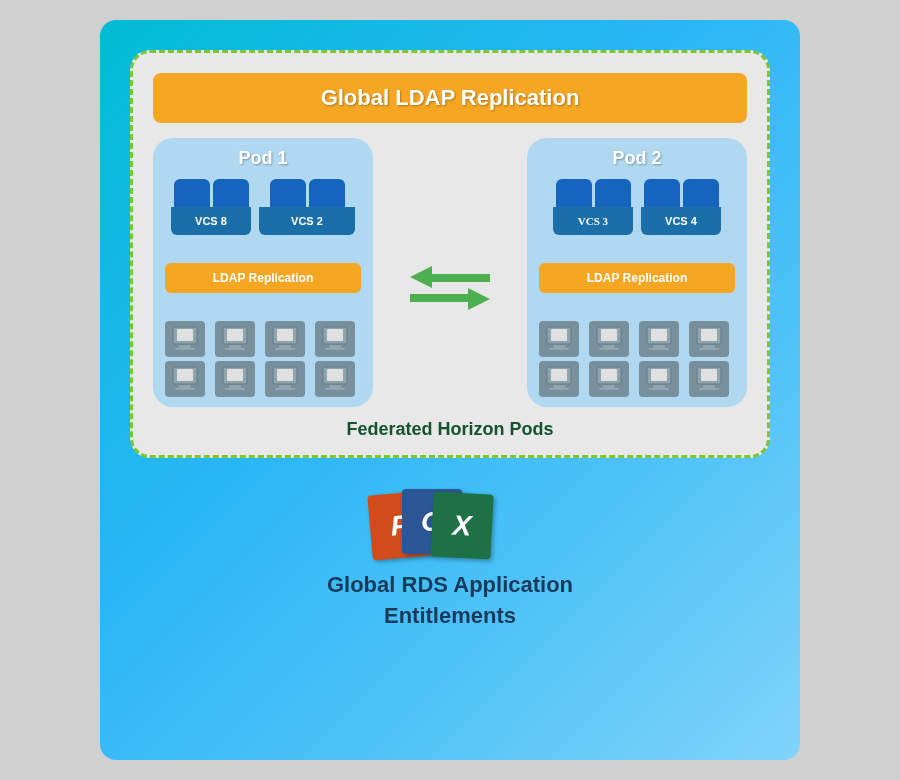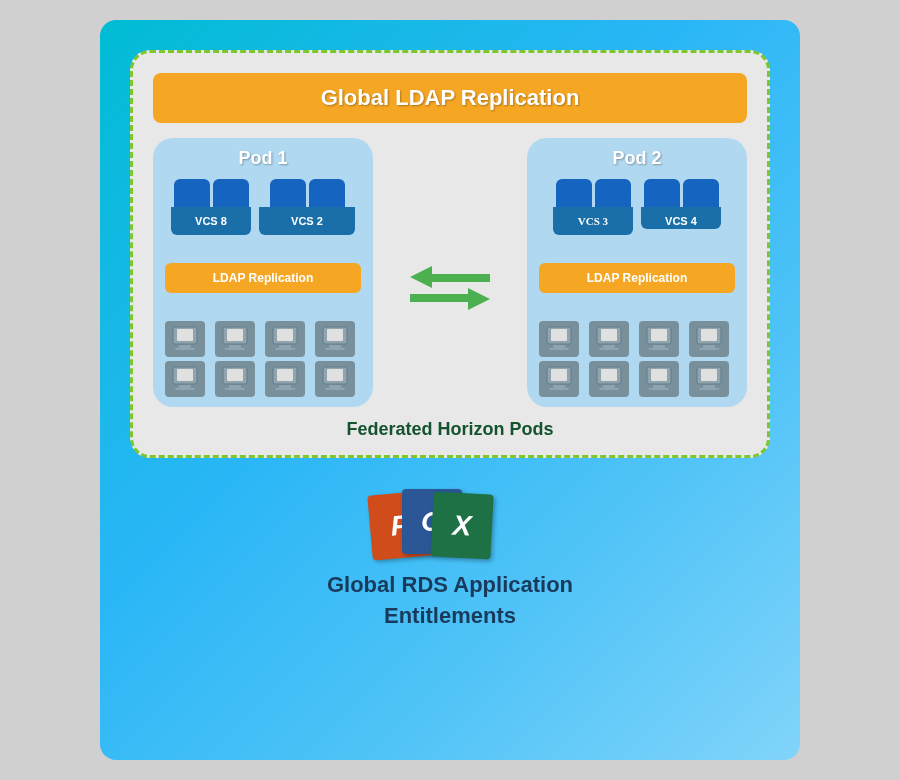--- a/index.html
+++ b/index.html
@@ -340,21 +340,21 @@
             <div style="background:#1a6fa8;border-radius:0 0 6px 6px;width:80px;padding:4px 4px 6px 4px;text-align:center;">
               <span style="color:white;font-size:11px;font-weight:bold;">VCS 3</span>
             </div>
           </div>
 
           <div style="display:flex;flex-direction:column;align-items:center;">
             <div style="display:flex;gap:3px;margin-bottom:0;">
               <div class="vcs-tab"></div>
               <div class="vcs-tab"></div>
             </div>
-            <div style="background:#1a6fa8;border-radius:0 0 6px 6px;width:80px;padding:4px 4px 0 4px;text-align:center;">
+            <div style="background:#1a6fa8;border-radius:0 0 6px 6px;width:80px;padding:4px 4px 6px 4px;text-align:center;">
               <span style="color:white;font-size:11px;font-weight:bold;">VCS 4</span>
             </div>
           </div>
         </div>
 
         <div class="ldap-rep-badge">
           <span>LDAP Replication</span>
         </div>
 
         <div class="desktop-icons">

